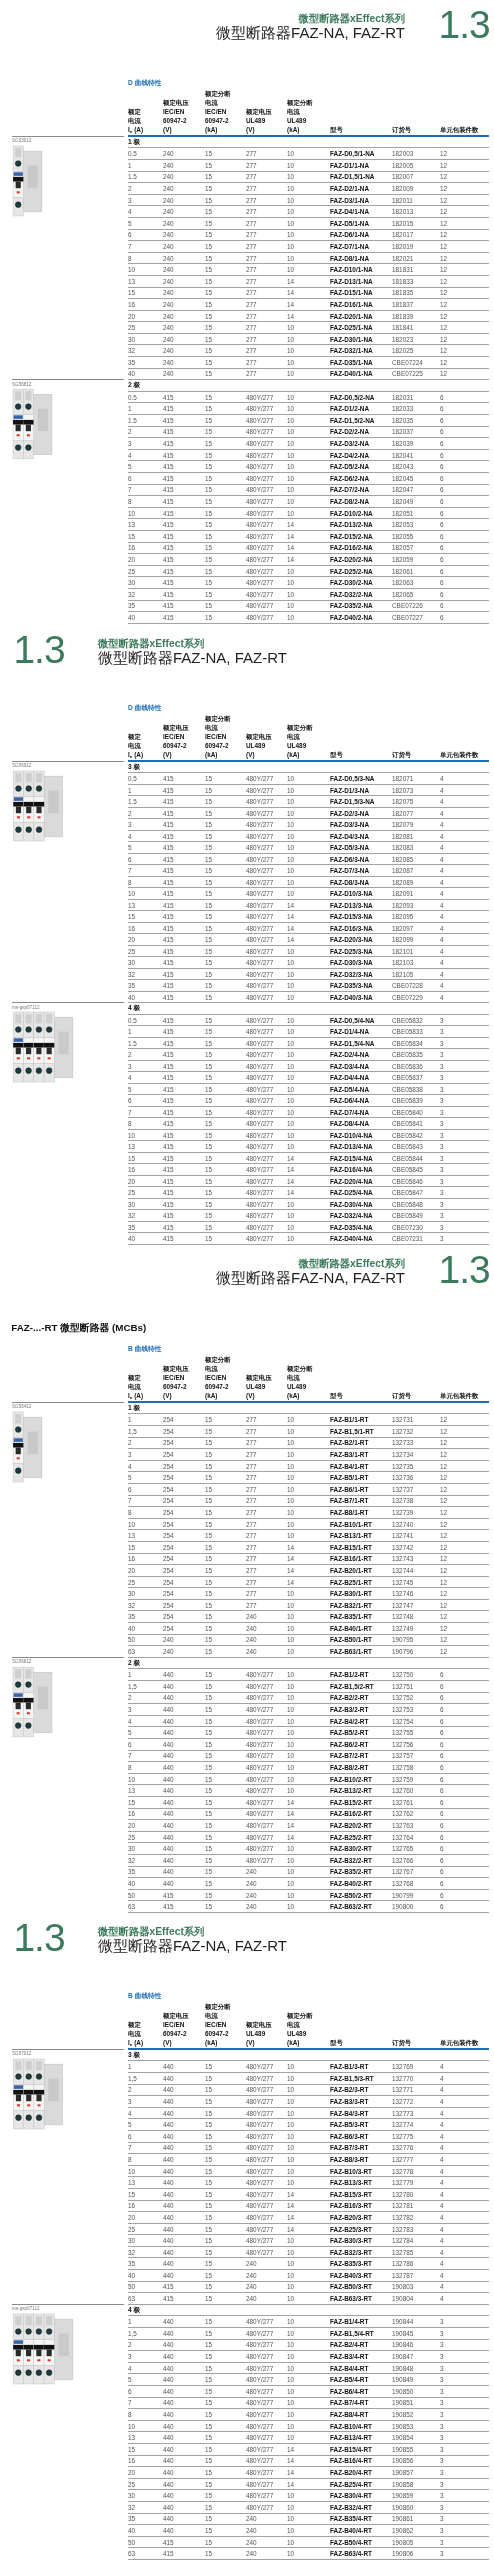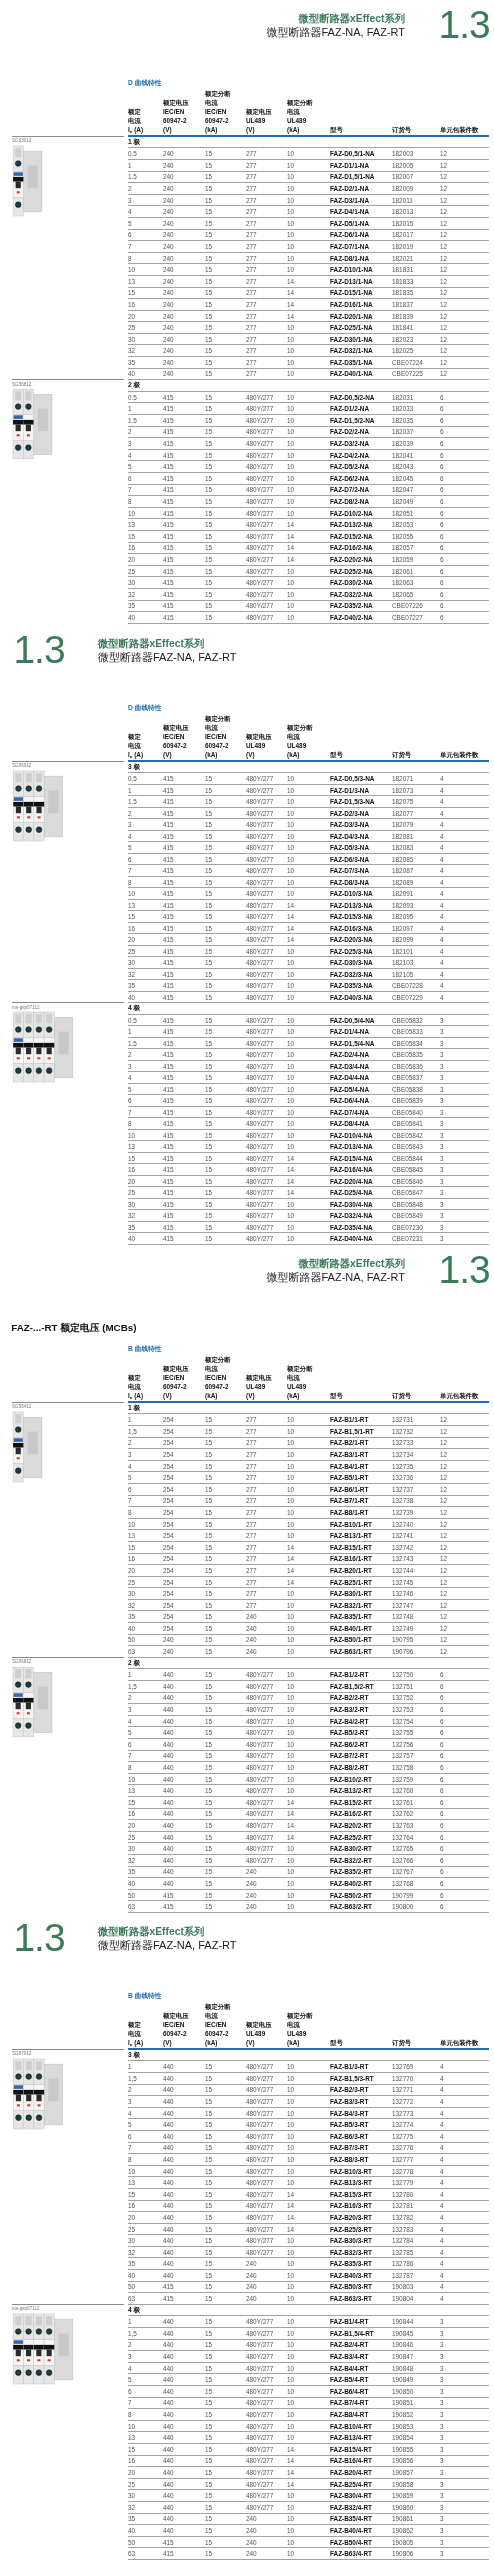--- a/index.html
+++ b/index.html
@@ -7,21 +7,21 @@
          font-family:"Liberation Sans", "DejaVu Sans", sans-serif; }
   .page { position:absolute; left:0; width:495px; --rh:11.6px; }
   .chapter { position:absolute; top:9.8px; font-size:39px; line-height:30px; color:#3b7b5b;
              letter-spacing:-1px; font-family:"Liberation Sans", sans-serif; }
   .odd .chapter { right:5.2px; }
   .even .chapter { left:13.4px; }
   .title-block { position:absolute; top:13px; }
   .odd .title-block { right:90px; text-align:right; }
   .even .title-block { left:98px; text-align:left; }
   .title { font-size:10.3px; line-height:12.4px; font-weight:bold; color:#3b7b5b; white-space:nowrap; }
-  .subtitle { font-size:11px; line-height:13.4px; color:#222222; margin-top:1px; white-space:nowrap; }
+  .subtitle { font-size:15px; line-height:13.4px; color:#222222; margin-top:1px; white-space:nowrap; }
   .section-heading { position:absolute; left:11.3px; top:77px; font-size:9.8px; line-height:11.3px;
                      font-weight:bold; color:#111111; white-space:nowrap; }
   .tbl { position:absolute; left:128px; width:361px; top:77px; }
   .p3 .tbl { top:98px; }
   .curve-label { height:11.3px; line-height:11.3px; font-size:6.7px; font-weight:bold; color:#1f6fb5; }
   .thead { height:47px; display:flex; align-items:flex-end; padding-bottom:1px; box-sizing:border-box; }
   .th { font-size:6.4px; font-weight:bold; color:#111111; line-height:9px; flex:none; }
   .th sub { font-size:4.4px; vertical-align:-1px; line-height:0; }
   .rule { height:1.5px; background:#1e6db5; }
   .group { position:relative; }
@@ -1097,21 +1097,21 @@
       </div>
   </div>
 </section>
 
 <section class="page odd p3" style="top:1245px; height:669px; --rh:11.6px;">
   <div class="chapter">1.3</div>
   <div class="title-block">
     <div class="title">微型断路器xEffect系列</div>
     <div class="subtitle">微型断路器FAZ-NA, FAZ-RT</div>
   </div>
-  <div class="section-heading">FAZ-...-RT 额定电压 (MCBs)</div>
+  <div class="section-heading">FAZ-...-RT 微型断路器 (MCBs)</div>
   <div class="tbl">
     <div class="curve-label">B 曲线特性</div>
     <div class="thead">
         <div class="th c0">
           <div class="th-line">额定</div>
           <div class="th-line">电流</div>
           <div class="th-line"><span>I</span><sub>n</sub><span> (A)</span></div>
         </div>
         <div class="th c1">
           <div class="th-line">额定电压</div>

